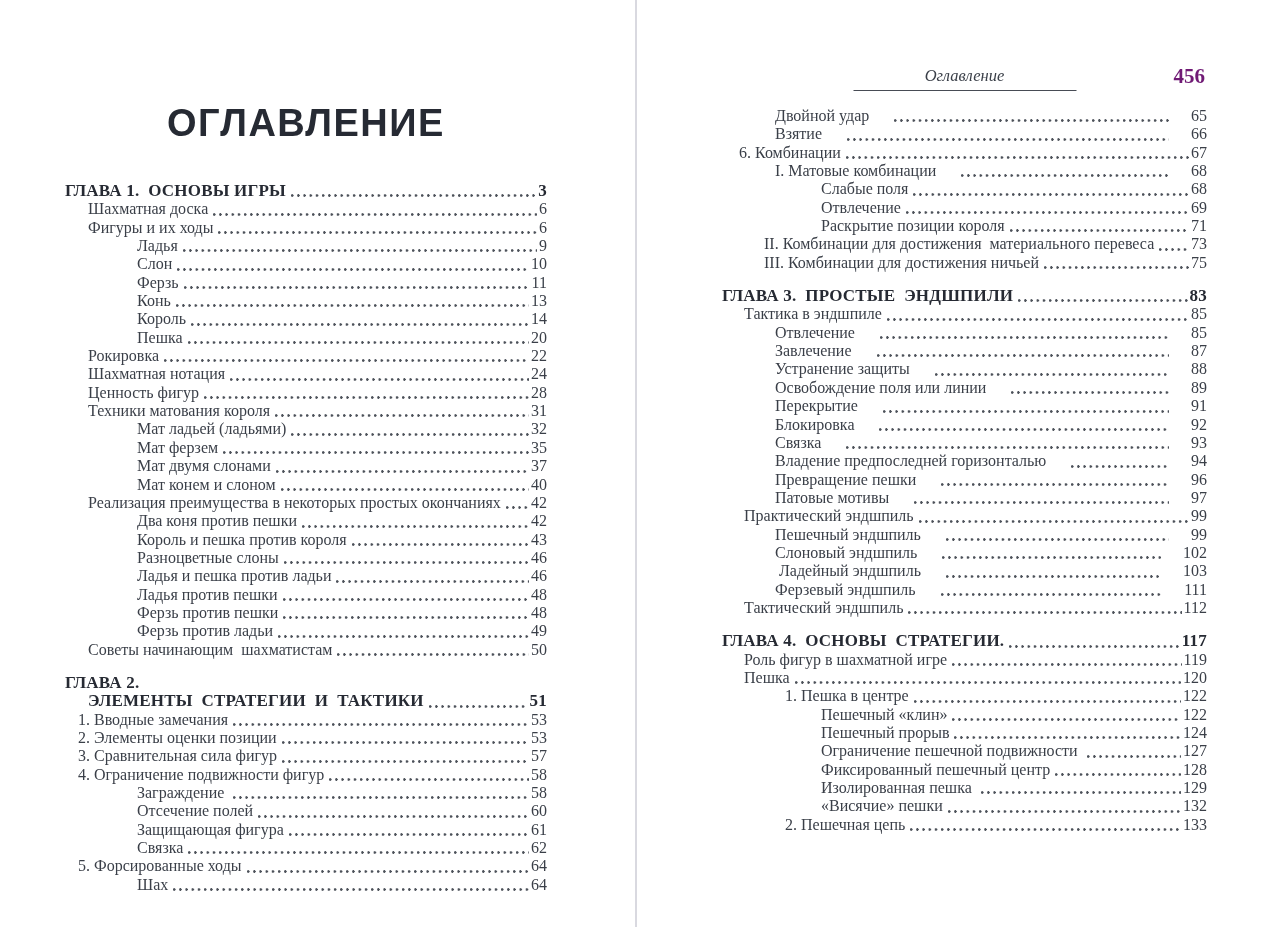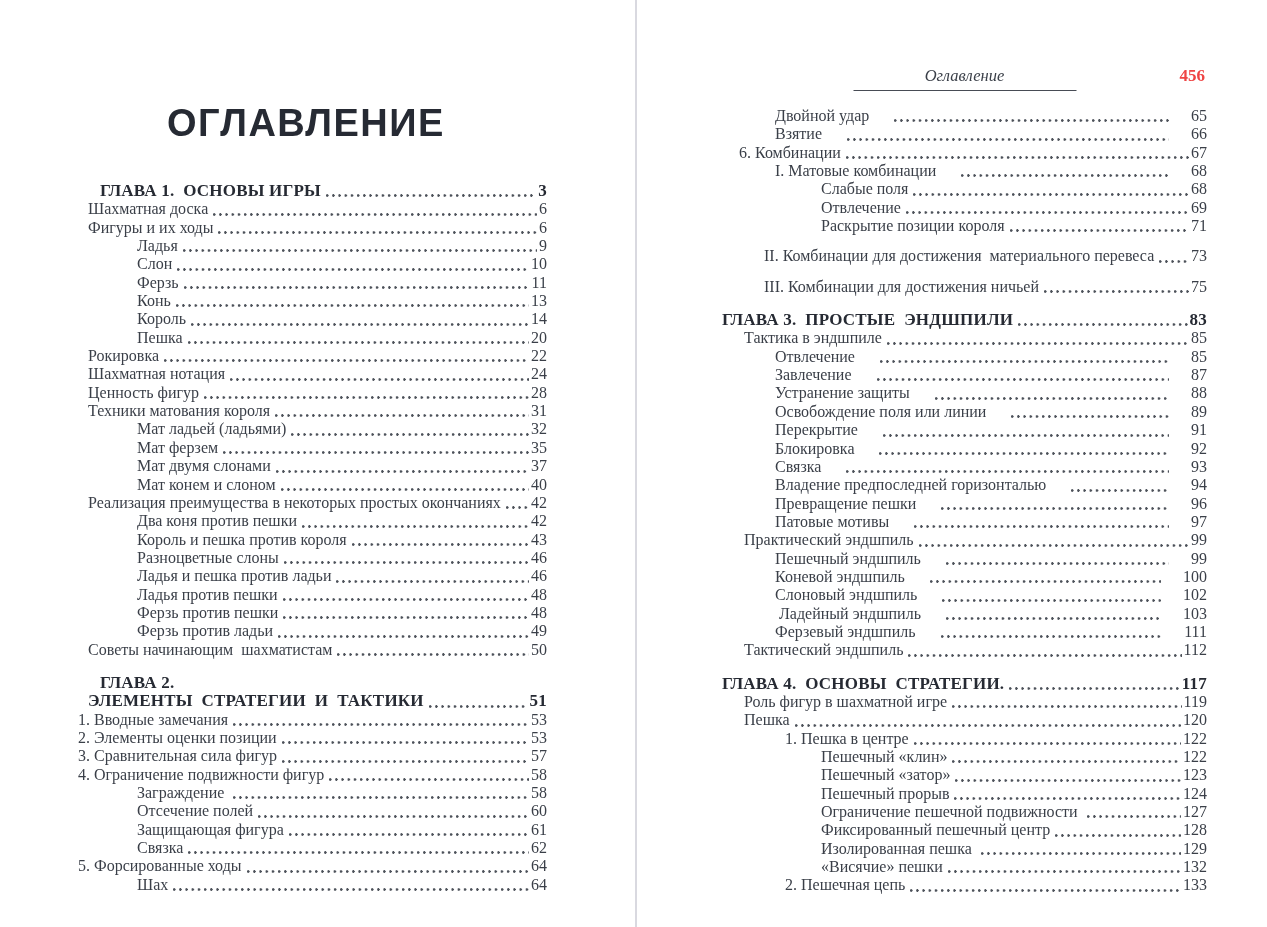--- a/index.html
+++ b/index.html
@@ -45,23 +45,23 @@
     font-size: 16.5px;
     line-height: 22px;
     color: #3a3f48;
     border-bottom: 1.7px solid #474c55;
     padding-bottom: 3px;
   }
   .rh-page {
     position: absolute;
     right: 2px; top: 54px;
     font-weight: bold;
-    font-size: 17px;
+    font-size: 21px;
     line-height: 22px;
-    color: #ef4444;
+    color: #701a75;
   }
   .page-right .rows { margin-top: 14px; }
 
   .row {
     display: flex;
     align-items: baseline;
     line-height: 18.35px;
     font-size: 16px;
     overflow: hidden;
   }
@@ -80,30 +80,30 @@
   }
   .row.bold { font-size: 17px; }
   .row.bold .label, .row.bold .num {
     font-weight: bold;
     color: #262a33;
     letter-spacing: 0.2px;
   }
   .row.gap { margin-top: 15px; }
 
   
-  .page-left  .l0  { padding-left: 0; margin-left: 35px; }
+  .page-left  .l0  { padding-left: 0; }
   .page-left  .l1  { padding-left: 23px; }
   .page-left  .l1n { padding-left: 13px; }
   .page-left  .l2  { padding-left: 72px; }
   
   .page-right .l0  { padding-left: 0; align-items: flex-end; }
   .page-right .l1  { padding-left: 22px; }
   .page-right .l1n { padding-left: 17px; }
   .page-right .l2  { padding-left: 53px; gap: 20px; }
-  .page-right .l2n { padding-left: 42px; margin-top: 12px; }
+  .page-right .l2n { padding-left: 42px; }
   .page-right .l2x { padding-left: 63px; }
   .page-right .l3  { padding-left: 99px; }
 </style>
 </head>
 <body>
 
 <div class="canvas">
 
   <div class="page page-left">
     <h1 class="toc-title">ОГЛАВЛЕНИЕ</h1>
@@ -416,25 +416,20 @@
           <span class="label">Практический эндшпиль</span>
           <span class="dots"></span>
           <span class="num">99</span>
         </div>
         <div class="row l2">
           <span class="label">Пешечный эндшпиль</span>
           <span class="dots"></span>
           <span class="num">99</span>
         </div>
         <div class="row l2">
-          <span class="label">Коневой эндшпиль</span>
-          <span class="dots"></span>
-          <span class="num">100</span>
-        </div>
-        <div class="row l2">
           <span class="label">Слоновый эндшпиль</span>
           <span class="dots"></span>
           <span class="num">102</span>
         </div>
         <div class="row l2">
           <span class="label"> Ладейный эндшпиль</span>
           <span class="dots"></span>
           <span class="num">103</span>
         </div>
         <div class="row l2">
@@ -466,25 +461,20 @@
           <span class="label">1. Пешка в центре</span>
           <span class="dots"></span>
           <span class="num">122</span>
         </div>
         <div class="row l3">
           <span class="label">Пешечный «клин»</span>
           <span class="dots"></span>
           <span class="num">122</span>
         </div>
         <div class="row l3">
-          <span class="label">Пешечный «затор»</span>
-          <span class="dots"></span>
-          <span class="num">123</span>
-        </div>
-        <div class="row l3">
           <span class="label">Пешечный прорыв</span>
           <span class="dots"></span>
           <span class="num">124</span>
         </div>
         <div class="row l3">
           <span class="label">Ограничение пешечной подвижности </span>
           <span class="dots"></span>
           <span class="num">127</span>
         </div>
         <div class="row l3">

